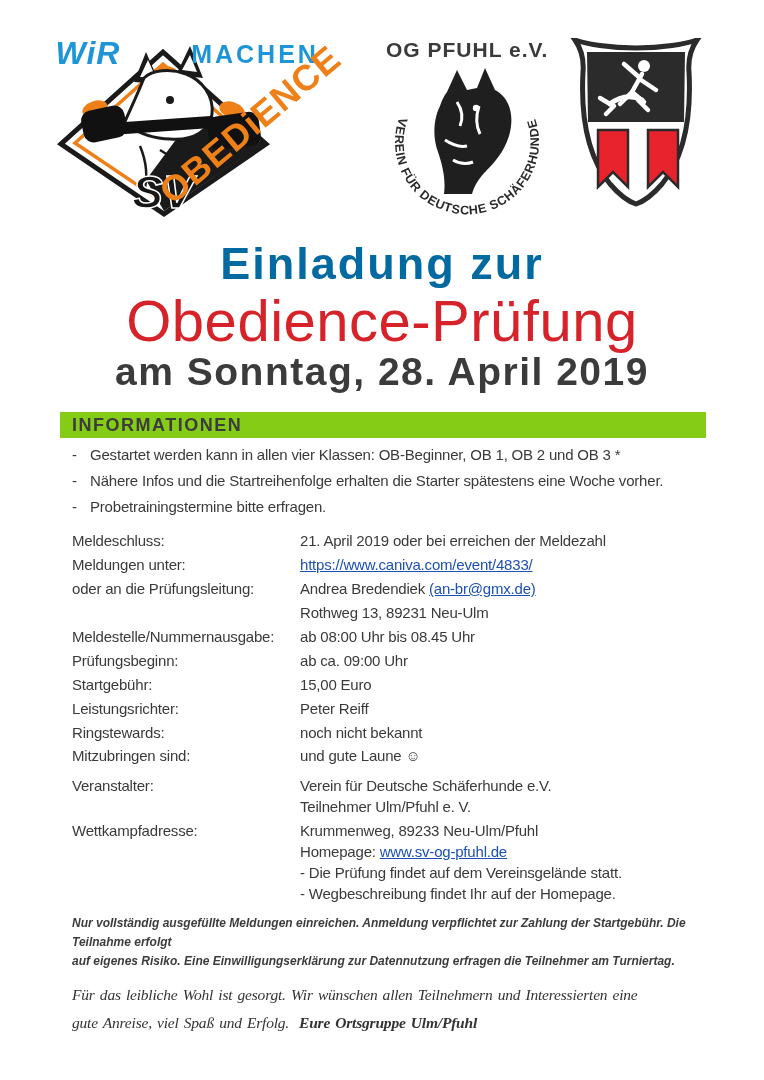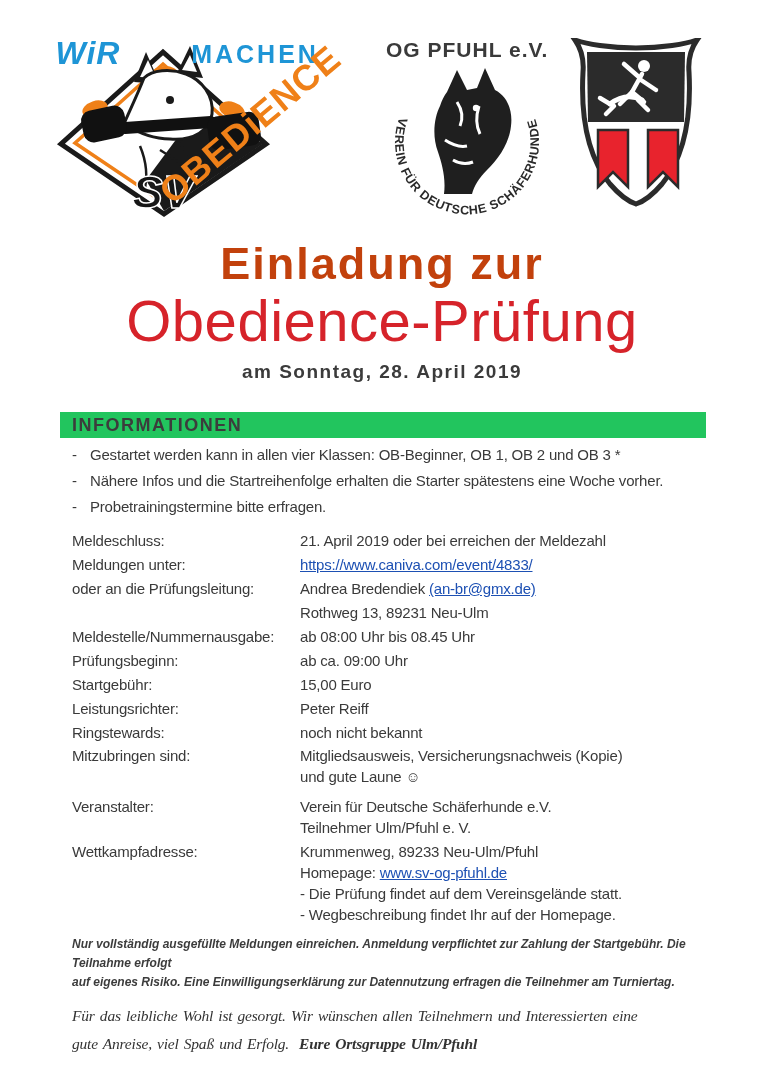--- a/index.html
+++ b/index.html
@@ -13,28 +13,28 @@
   .logo-mid{position:absolute;left:386px;top:38px;width:162px;height:180px;}
   .logo-mid .og-title{
     position:absolute;left:0;top:0;width:162px;text-align:center;
     font-size:21px;font-weight:bold;letter-spacing:1px;color:#3a3a3a;white-space:nowrap;
   }
   .logo-mid svg{position:absolute;left:1px;top:22px;}
   .logo-right{position:absolute;left:570px;top:38px;width:132px;height:170px;}
 
   
   .title-block{position:absolute;left:0;top:238px;width:764px;text-align:center;}
-  .title1{font-size:45px;line-height:52px;font-weight:bold;letter-spacing:2px;color:#c2410c;}
+  .title1{font-size:45px;line-height:52px;font-weight:bold;letter-spacing:2px;color:#0369a1;}
   .title2{font-size:58px;line-height:62px;font-weight:normal;letter-spacing:0.5px;color:#d6232a;}
-  .title3{font-size:19px;line-height:40px;font-weight:bold;letter-spacing:1.5px;color:#3b3b3b;}
+  .title3{font-size:39px;line-height:40px;font-weight:bold;letter-spacing:1.5px;color:#3b3b3b;}
 
   
   .info{position:absolute;left:60px;top:412px;width:646px;font-size:15px;letter-spacing:-0.2px;color:#3a3a3a;}
   .info-bar{
-    height:26px;line-height:26px;background:#22c55e;color:#3c3c3c;
+    height:26px;line-height:26px;background:#84cc16;color:#3c3c3c;
     font-size:18px;font-weight:bold;letter-spacing:1.5px;padding-left:12px;box-sizing:border-box;
   }
   .bullets{padding:4px 0 0 12px;}
   .bullet{display:flex;line-height:26px;}
   .bullet .dash{width:18px;flex:0 0 18px;}
   .detail-table{margin-top:9px;padding-left:12px;}
   .row{display:grid;grid-template-columns:228px 1fr;line-height:24px;}
   .row.multi{line-height:21px;padding-bottom:3px;}
   .row .val div{line-height:21px;}
   .gap-top{margin-top:6px;}
@@ -199,21 +199,20 @@
       </div>
 
       <div class="row">
         <div>Ringstewards:</div>
         <div>noch nicht bekannt</div>
       </div>
 
       <div class="row multi">
         <div>Mitzubringen sind:</div>
         <div class="val">
-          <div>Mitgliedsausweis, Versicherungsnachweis (Kopie)</div>
           <div>und gute Laune ☺</div>
         </div>
       </div>
 
       <div class="row multi gap-top">
         <div>Veranstalter:</div>
         <div class="val">
           <div>Verein für Deutsche Schäferhunde e.V.</div>
           <div>Teilnehmer Ulm/Pfuhl e. V.</div>
         </div>

